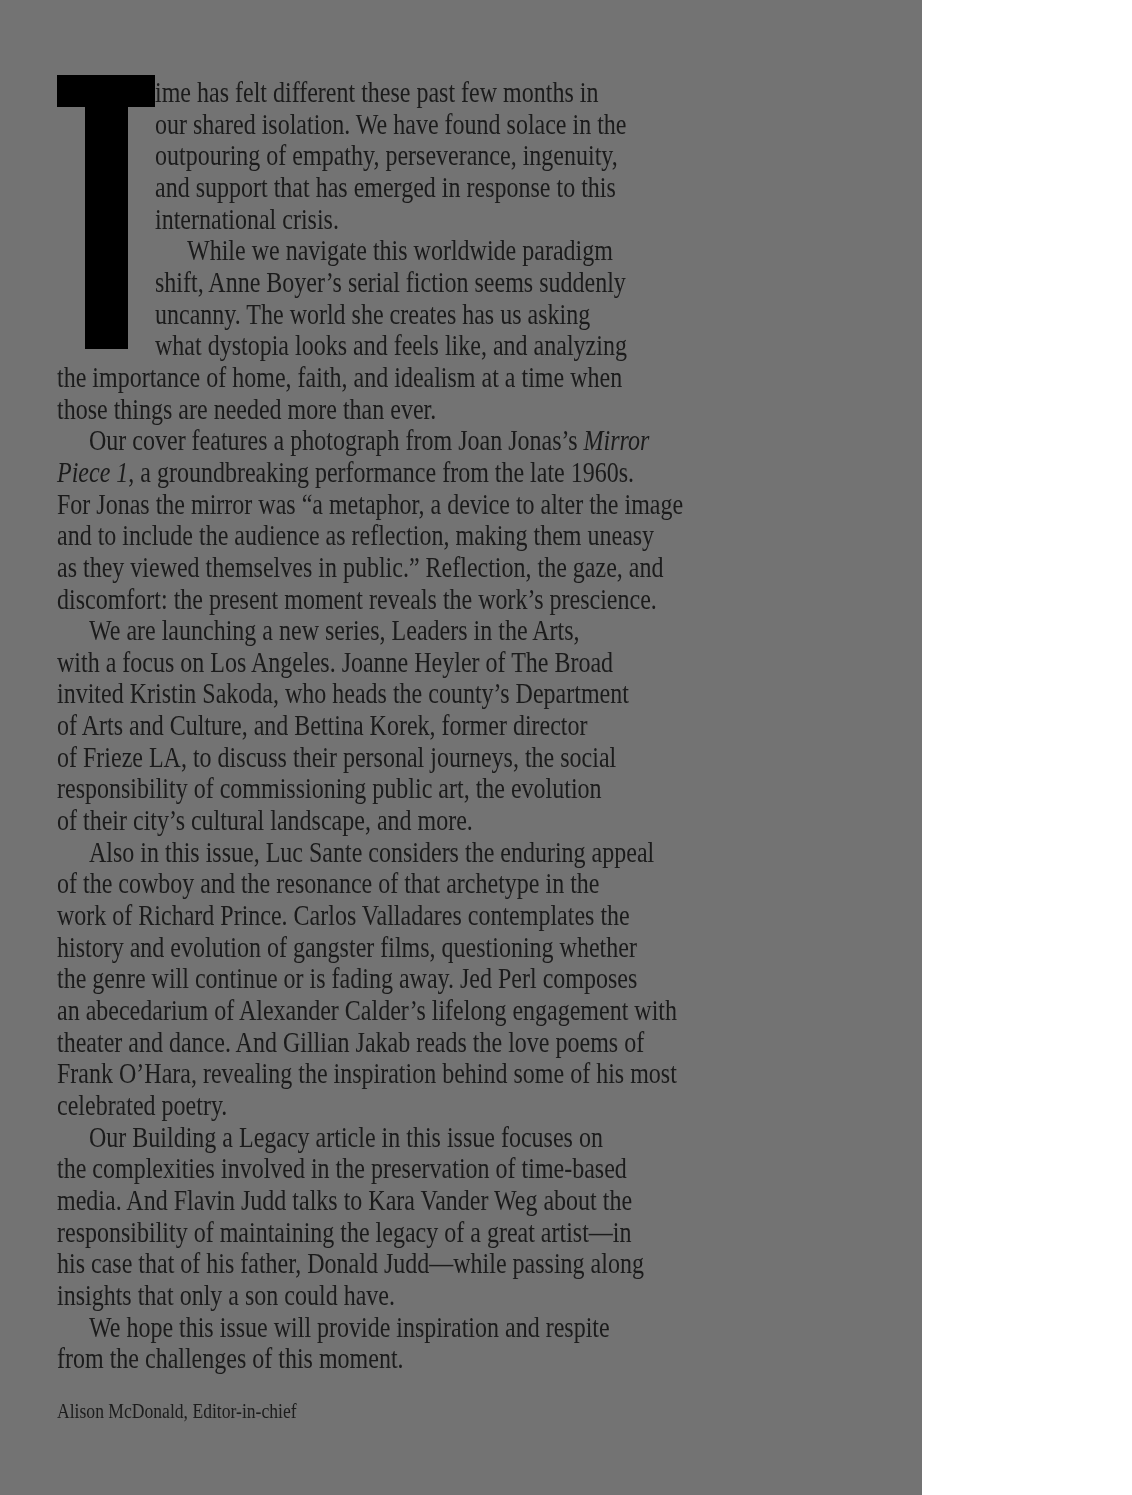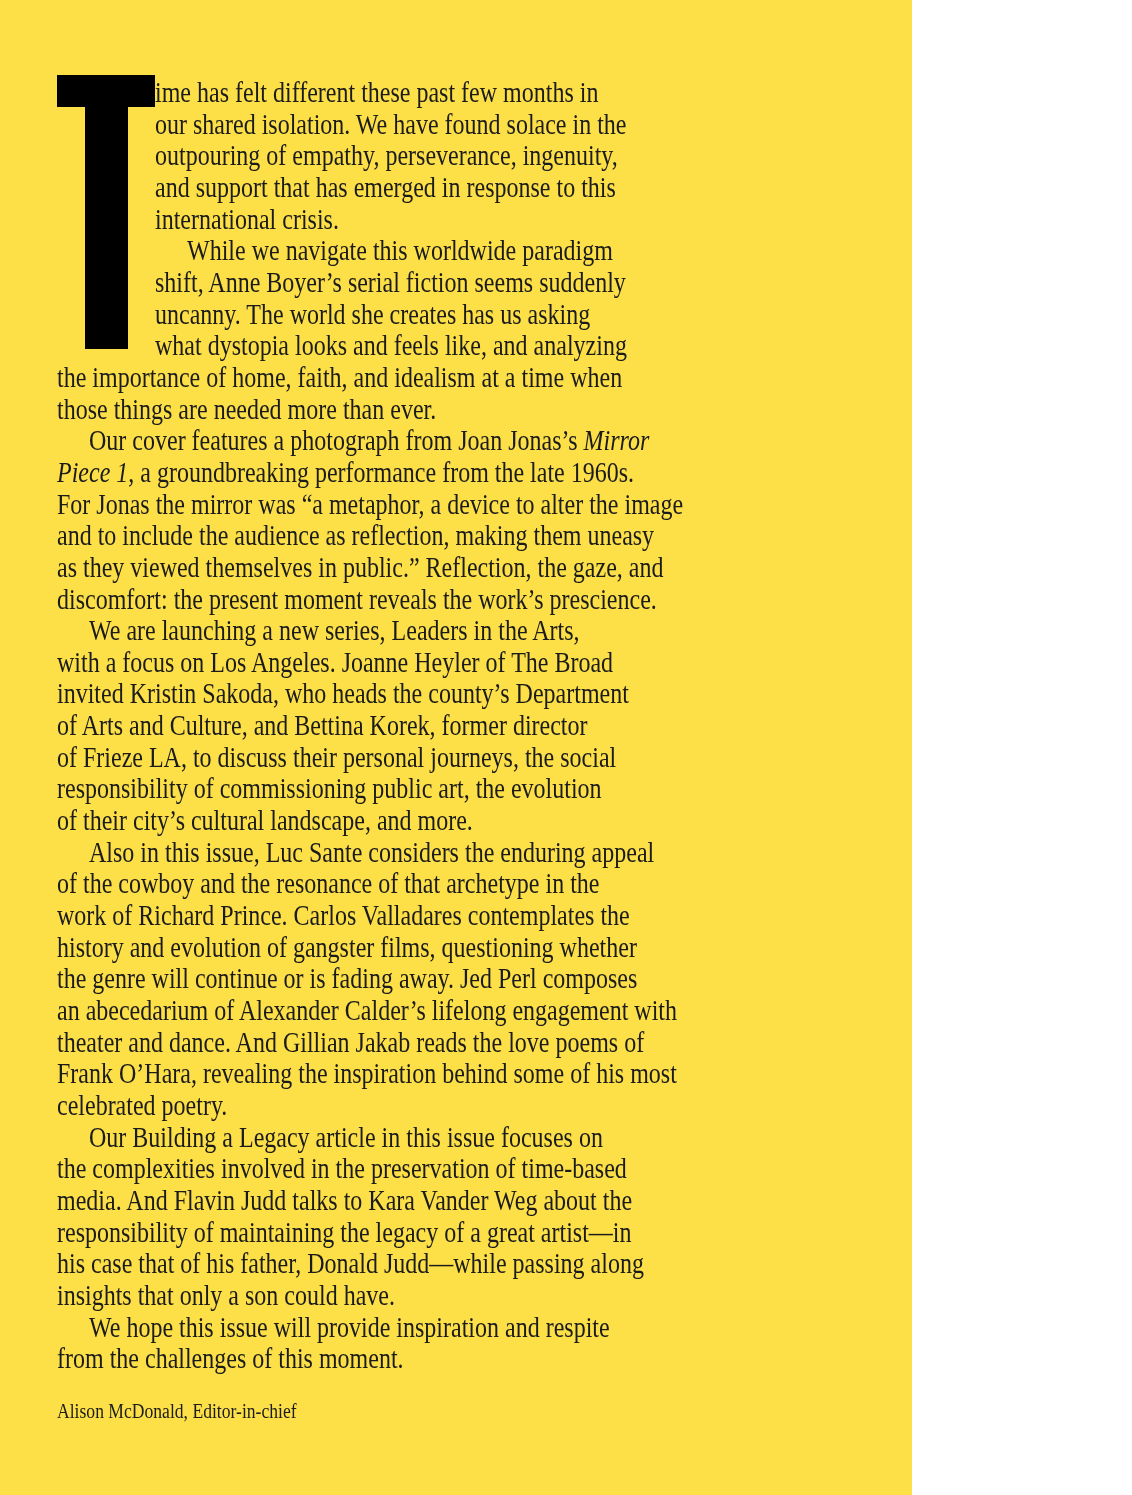--- a/index.html
+++ b/index.html
@@ -4,24 +4,25 @@
 <style>
   html, body {
     margin: 0;
     padding: 0;
     background: #ffffff;
   }
   .page {
     position: relative;
     width: 912px;
     height: 1495px;
-    background: #fde047;
+    background: #737373;
     overflow: hidden;
     font-family: "Liberation Serif", "DejaVu Serif", serif;
     color: #1b1b1b;
+    padding-left: 10px;
   }
   
   .cap-bar {
     position: absolute;
     left: 57px;
     top: 75px;
     width: 98px;
     height: 32px;
     background: #000000;
   }

